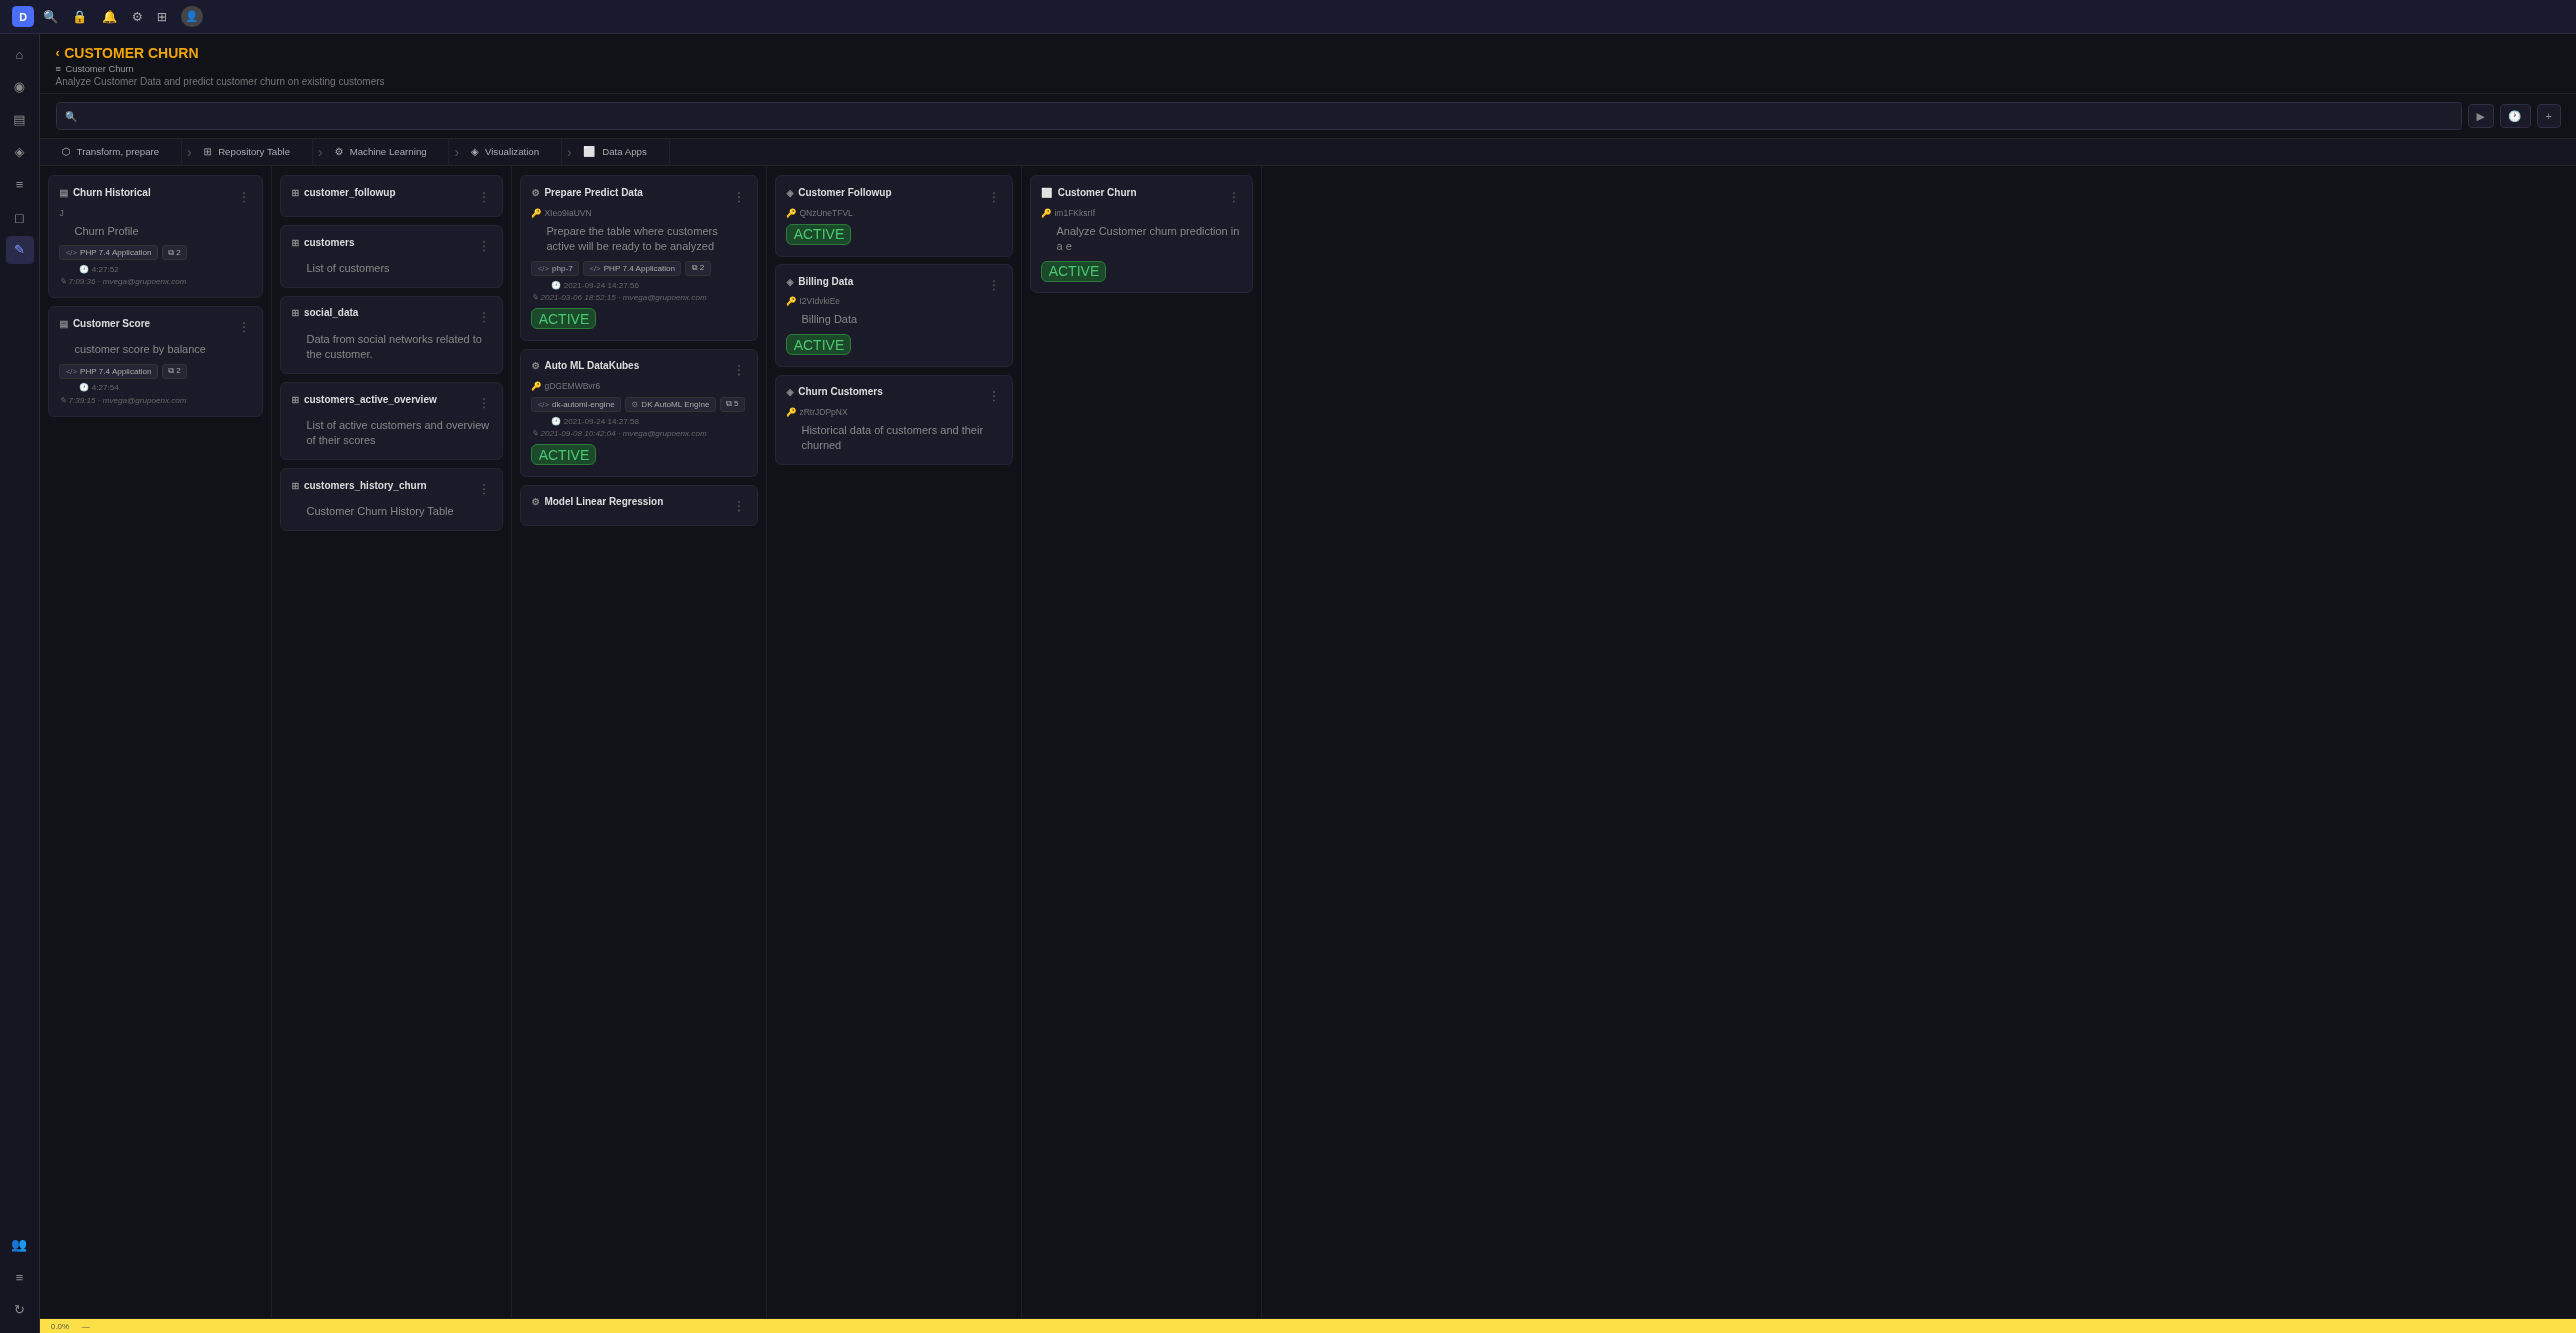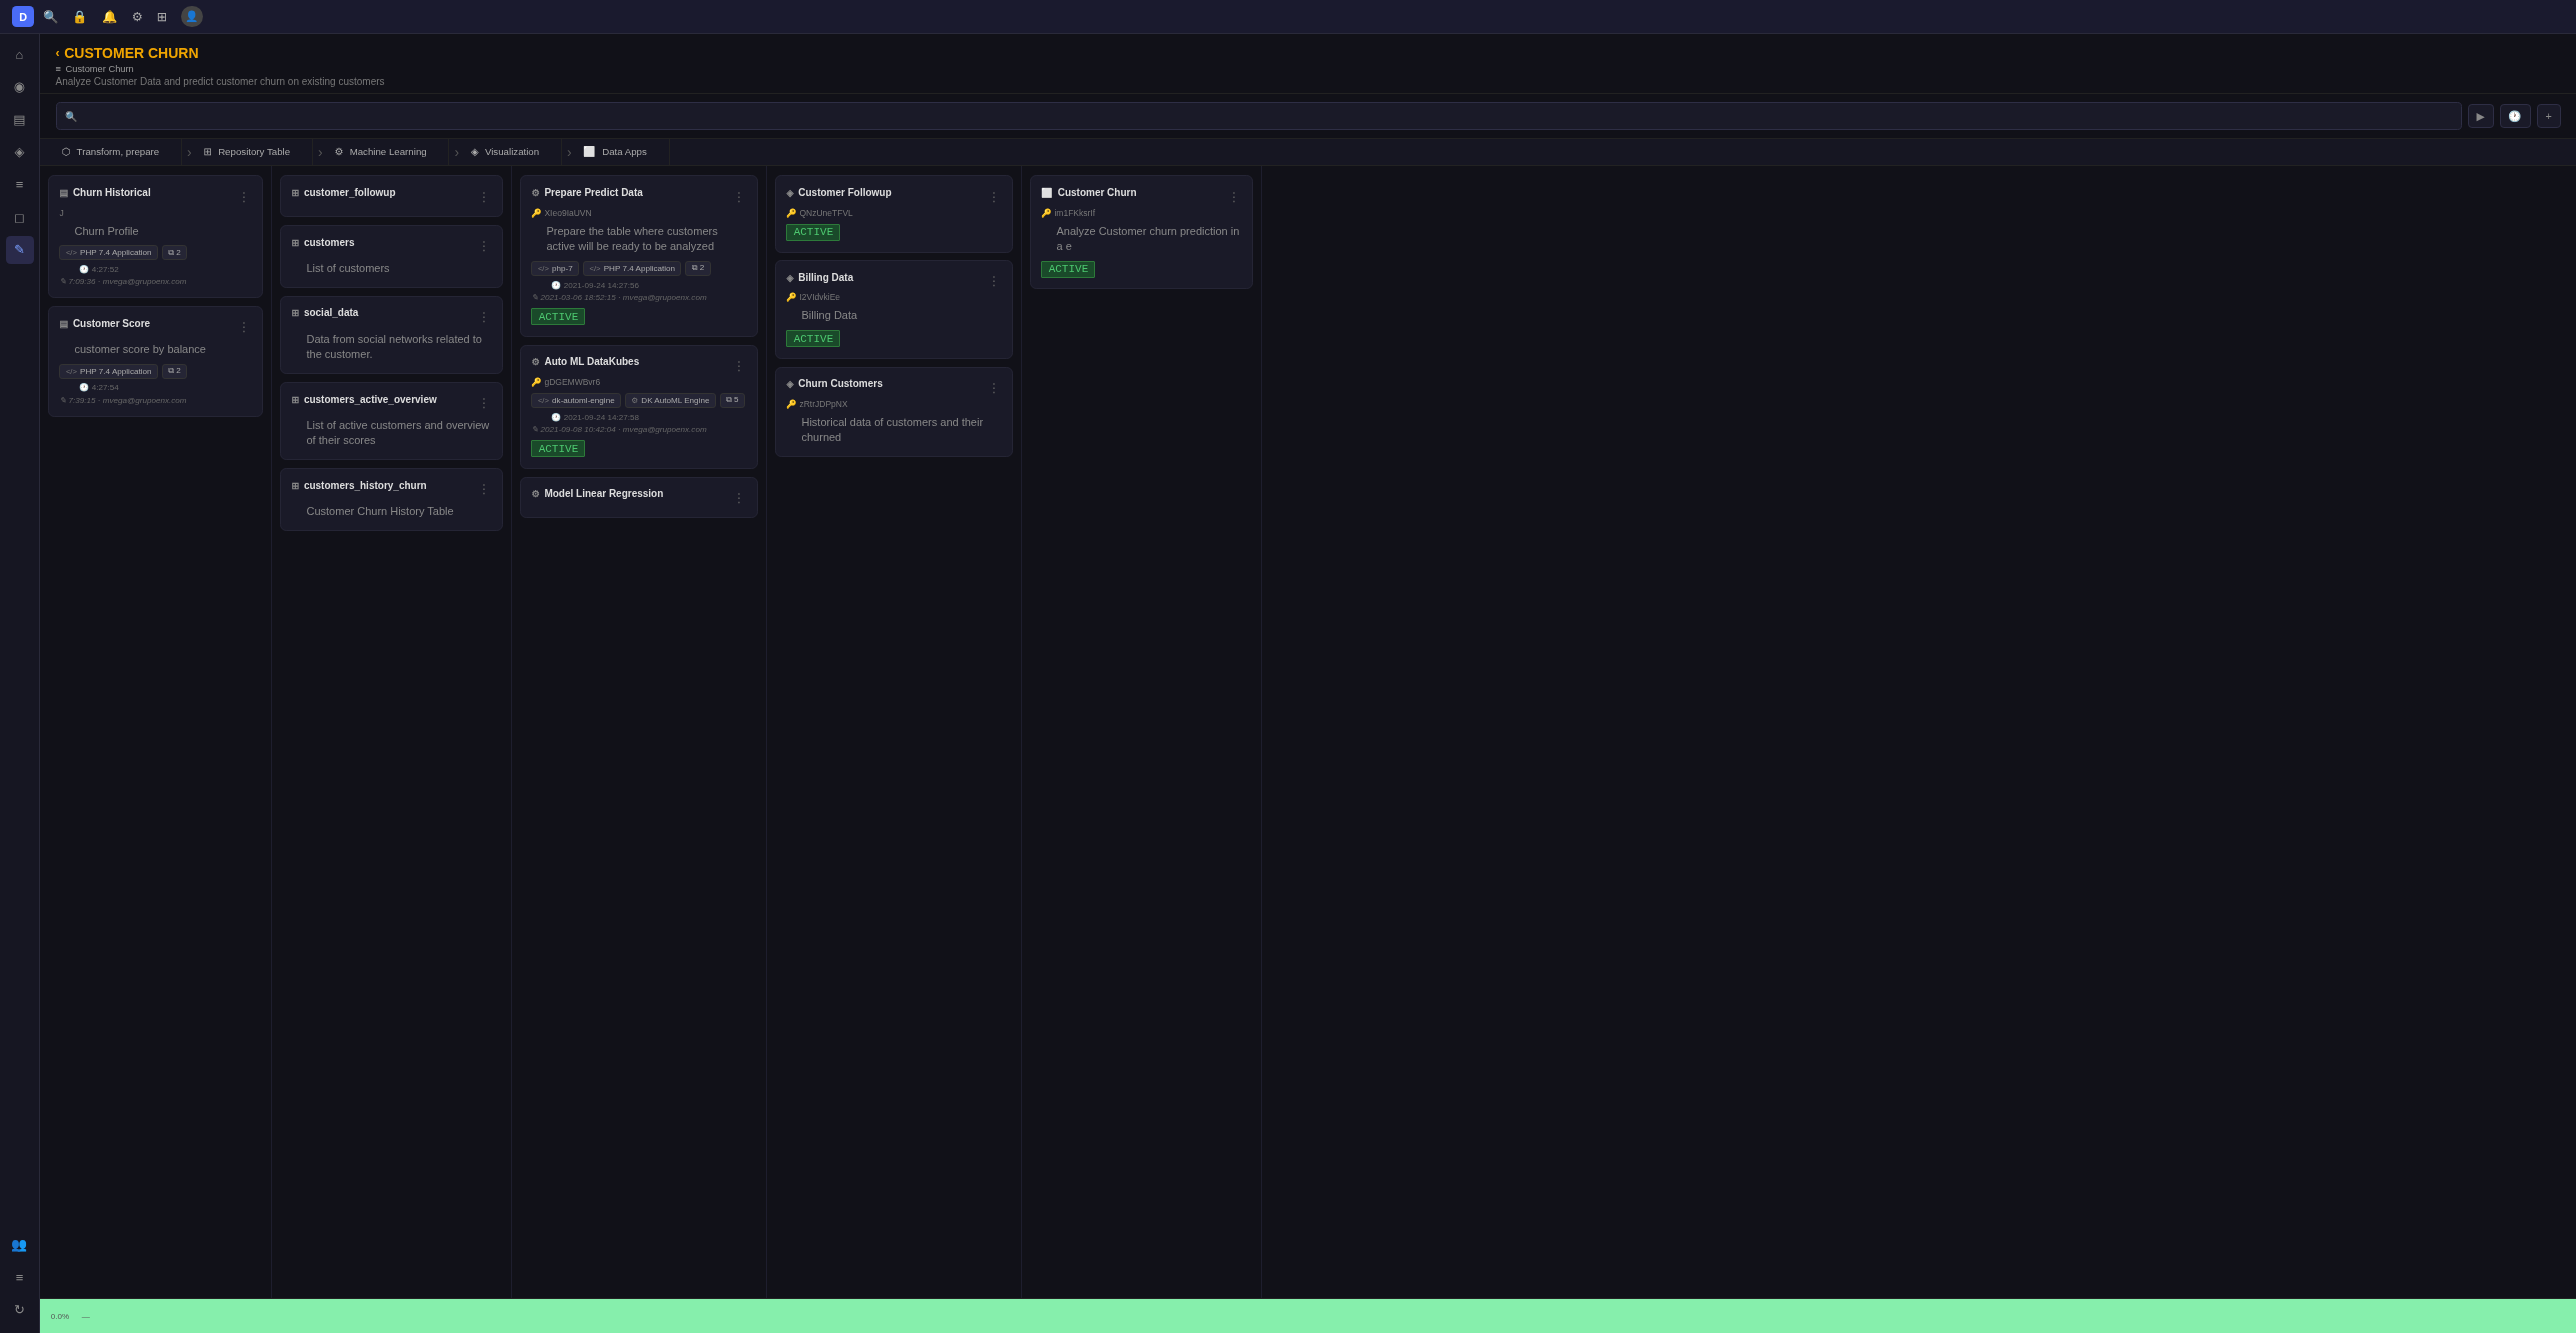--- a/index.html
+++ b/index.html
@@ -95,30 +95,30 @@
     .card-id { font-size: 8.5px; color: #777; margin-top: 2.3px; display: flex; align-items: center; gap: 3.1px; }
     .card-desc { font-size: 11px; color: #888; margin-top: 6.2px; line-height: 1.4; margin-left: 15px; }
     .card-tags { display: flex; flex-wrap: wrap; gap: 3.9px; margin-top: 6.2px; }
     .tag {
       background: #252535; border: 0.8px solid #333; border-radius: 3.1px;
       padding: 1.5px 5.4px; font-size: 8.1px; color: #aaa; display: flex; align-items: center; gap: 3.1px;
     }
     .tag-icon { font-size: 7.7px; color: #777; }
     .card-timestamp { font-size: 8.1px; color: #666; margin-top: 3.9px; display: flex; align-items: center; gap: 3.1px; padding-left: 20px; }
     .card-edit-time { font-size: 8.1px; color: #666; margin-top: 2.3px; display: flex; align-items: center; gap: 3.1px; font-style: italic; }
-    .badge-active { background: #1a4a2a; border: 0.8px solid #2d7a3a; color: #4dc870; border-radius: 1px; padding: 1.5px 6.2px; font-size: 11px; margin-top: 6.2px; display: inline-block; font-family: Liberation Mono, monospace; }
+    .badge-active { background: #1a4a2a; border: 0.8px solid #2d7a3a; color: #4dc870; border-radius: 6px; padding: 1.5px 6.2px; font-size: 14px; margin-top: 6.2px; display: inline-block; }
 
     
     .cards-column.ml { min-width: 248px; max-width: 255px; }
     .cards-column.viz { min-width: 248px; max-width: 255px; }
     .cards-column.apps { min-width: 232px; max-width: 240px; }
 
     
     .bottom-bar {
-      height: 35px; background: #86efac; border-top: 0.8px solid #222;
+      height: 15px; background: #fde047; border-top: 0.8px solid #222;
       display: flex; align-items: center; padding: 0 10.8px; gap: 12.4px;
     }
     .bottom-bar-text { font-size: 8.1px; color: #555; }
 
     
     ::-webkit-scrollbar { width: 3.1px; height: 3.1px; }
     ::-webkit-scrollbar-track { background: #111; }
     ::-webkit-scrollbar-thumb { background: #333; border-radius: 1.5px; }
   </style>
 </head>

